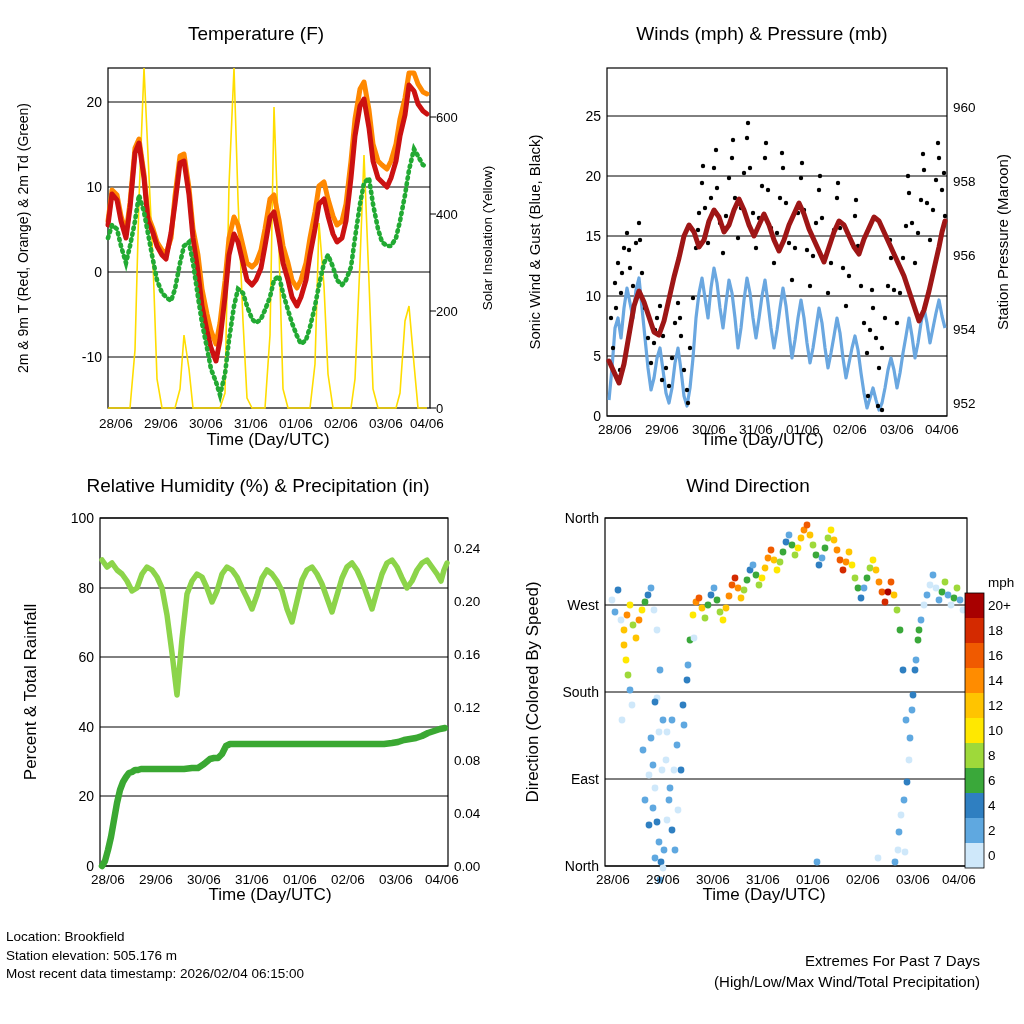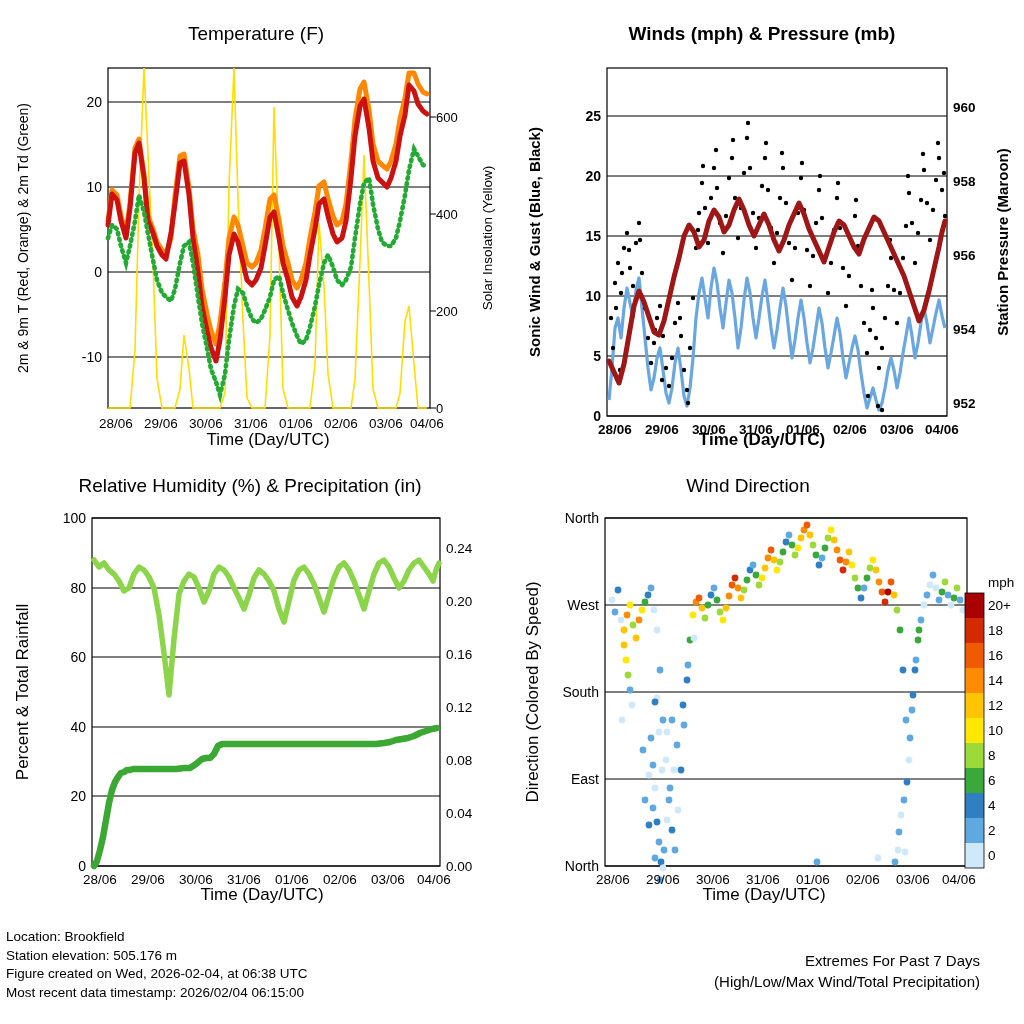--- a/index.html
+++ b/index.html
@@ -67,21 +67,21 @@
         <text x="206" y="410">30/06</text>
         <text x="251" y="410">31/06</text>
         <text x="296" y="410">01/06</text>
         <text x="341" y="410">02/06</text>
         <text x="386" y="410">03/06</text>
         <text x="427" y="410">04/06</text>
       </g>
     </svg>
   </div>
 
-  <div class="panel" style="left:512px;top:18px;width:512px;height:430px;font-weight:bold;">
+  <div class="panel" style="left:512px;top:18px;width:512px;height:430px;">
     <svg width="512" height="430" viewBox="0 0 512 430">
       <text x="250" y="22" text-anchor="middle" font-size="19">Winds (mph) &amp; Pressure (mb)</text>
 
       <rect x="95" y="50" width="340" height="348" fill="none" stroke="#000" stroke-width="1.2"></rect>
 
       <g stroke="#000" stroke-width="1">
         <line x1="95" y1="398" x2="435" y2="398"></line>
         <line x1="95" y1="338" x2="435" y2="338"></line>
         <line x1="95" y1="278" x2="435" y2="278"></line>
         <line x1="95" y1="218" x2="435" y2="218"></line>
@@ -265,21 +265,21 @@
         <text x="197" y="416">30/06</text>
         <text x="244" y="416">31/06</text>
         <text x="291" y="416">01/06</text>
         <text x="338" y="416">02/06</text>
         <text x="385" y="416">03/06</text>
         <text x="430" y="416">04/06</text>
       </g>
     </svg>
   </div>
 
-  <div class="panel" style="left:0px;top:470px;width:512px;height:450px;text-align:right;">
+  <div class="panel" style="left:8px;top:470px;width:512px;height:450px;text-align:right;">
     <svg width="512" height="450" viewBox="0 0 512 450">
       <text x="250" y="22" text-anchor="middle" font-size="19">Relative Humidity (%) &amp; Precipitation (in)</text>
 
       <rect x="92" y="48" width="348" height="348" fill="none" stroke="#000" stroke-width="1.2"></rect>
 
       <g stroke="#000" stroke-width="1">
         <line x1="92" y1="396" x2="440" y2="396"></line>
         <line x1="92" y1="326" x2="440" y2="326"></line>
         <line x1="92" y1="257" x2="440" y2="257"></line>
         <line x1="92" y1="187" x2="440" y2="187"></line>
@@ -554,21 +554,20 @@
           <text x="476" y="365">2</text>
           <text x="476" y="390">0</text>
         </g>
       </g>
     </svg>
   </div>
 
   <div class="footer">
     <div>Location: Brookfield</div>
     <div>Station elevation: 505.176 m</div>
-    <div>Figure created on Wed, 2026-02-04, at 06:38 UTC</div>
     <div>Most recent data timestamp: 2026/02/04 06:15:00</div>
   </div>
 
   <div class="extremes">
     <div>Extremes For Past 7 Days</div>
     <div>(High/Low/Max Wind/Total Precipitation)</div>
   </div>
 
 </div>
 

